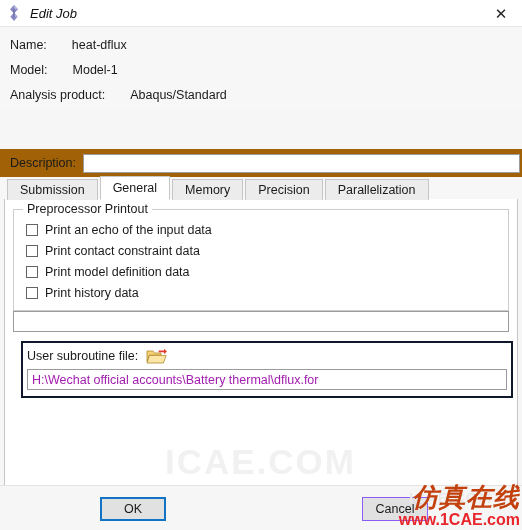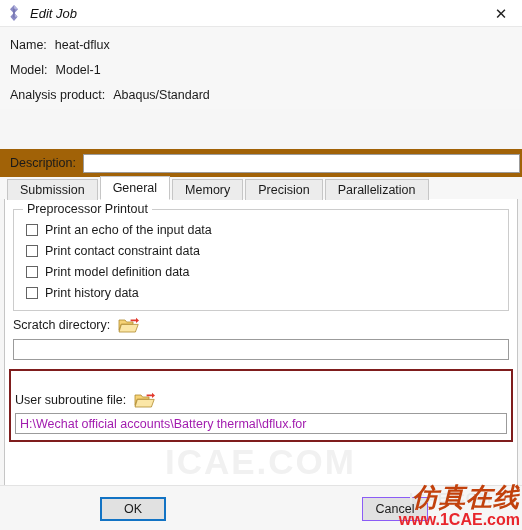--- a/index.html
+++ b/index.html
@@ -56,20 +56,21 @@
   
   .header {
     background: #f7f7f7;
     padding: 5px 0 2px 10px;
   }
   .hrow {
     height: 25px;
     display: flex;
     align-items: center;
     font-size: 12.5px;
+    gap: 17px;
   }
   .hlabel { color: #1a1a1a; }
   .hvalue { margin-left: 8px; color: #1a1a1a; }
 
   .desc-row {
     display: flex;
     align-items: center;
     height: 28px;
     padding-left: 10px;
     background: #a16207;
@@ -190,23 +191,23 @@
     box-sizing: border-box;
     font-family: "Liberation Sans", sans-serif;
     font-size: 12.5px;
     padding: 0 4px;
     outline: none;
     color: #a21caf;
   }
 
   
   .redbox {
-    border: 2px solid #7f1d1d;
-    margin: 9px 4px 0 4px;
-    padding: 16px 4px 6px 4px;
+    border: 2px solid #0f172a;
+    margin: 9px 4px 0 16px;
+    padding: 0 4px 6px 4px;
     background: transparent;
   }
   .redbox .field-label-row { height: 26px; }
 
   
   .radio-row {
     display: flex;
     align-items: center;
     height: 22px;
     padding-left: 6px;
@@ -384,28 +385,20 @@
       <span class="checkbox"></span>
       <span class="chk-label">Print model definition data</span>
     </div>
     <div class="chk-row">
       <span class="checkbox"></span>
       <span class="chk-label">Print history data</span>
     </div>
   </div>
 
   <div class="field-block">
-    <div class="field-label-row">
-      <span>Scratch directory:</span>
-      <svg class="folder-icon" viewBox="0 0 22 18">
-        <path d="M1 4 h6 l1.6 2 H15 v2.2 H3.2 L1 14.4 Z" fill="#f6d276" stroke="#b08a2e" stroke-width="0.8"></path>
-        <path d="M3.4 8.4 H20.2 L17.4 16 H1 Z" fill="#fbe6a6" stroke="#b08a2e" stroke-width="0.8"></path>
-        <path d="M12.6 3.4 h5.4 v-1.6 l3 2.6 -3 2.6 v-1.7 h-5.4 z" fill="#e23a2e"></path>
-      </svg>
-    </div>
     <input class="text-input" type="text" value="" style="">
   </div>
 
   <div class="redbox">
     <div class="field-label-row">
       <span>User subroutine file:</span>
       <svg class="folder-icon" viewBox="0 0 22 18">
         <path d="M1 4 h6 l1.6 2 H15 v2.2 H3.2 L1 14.4 Z" fill="#f6d276" stroke="#b08a2e" stroke-width="0.8"></path>
         <path d="M3.4 8.4 H20.2 L17.4 16 H1 Z" fill="#fbe6a6" stroke="#b08a2e" stroke-width="0.8"></path>
         <path d="M12.6 3.4 h5.4 v-1.6 l3 2.6 -3 2.6 v-1.7 h-5.4 z" fill="#e23a2e"></path>

